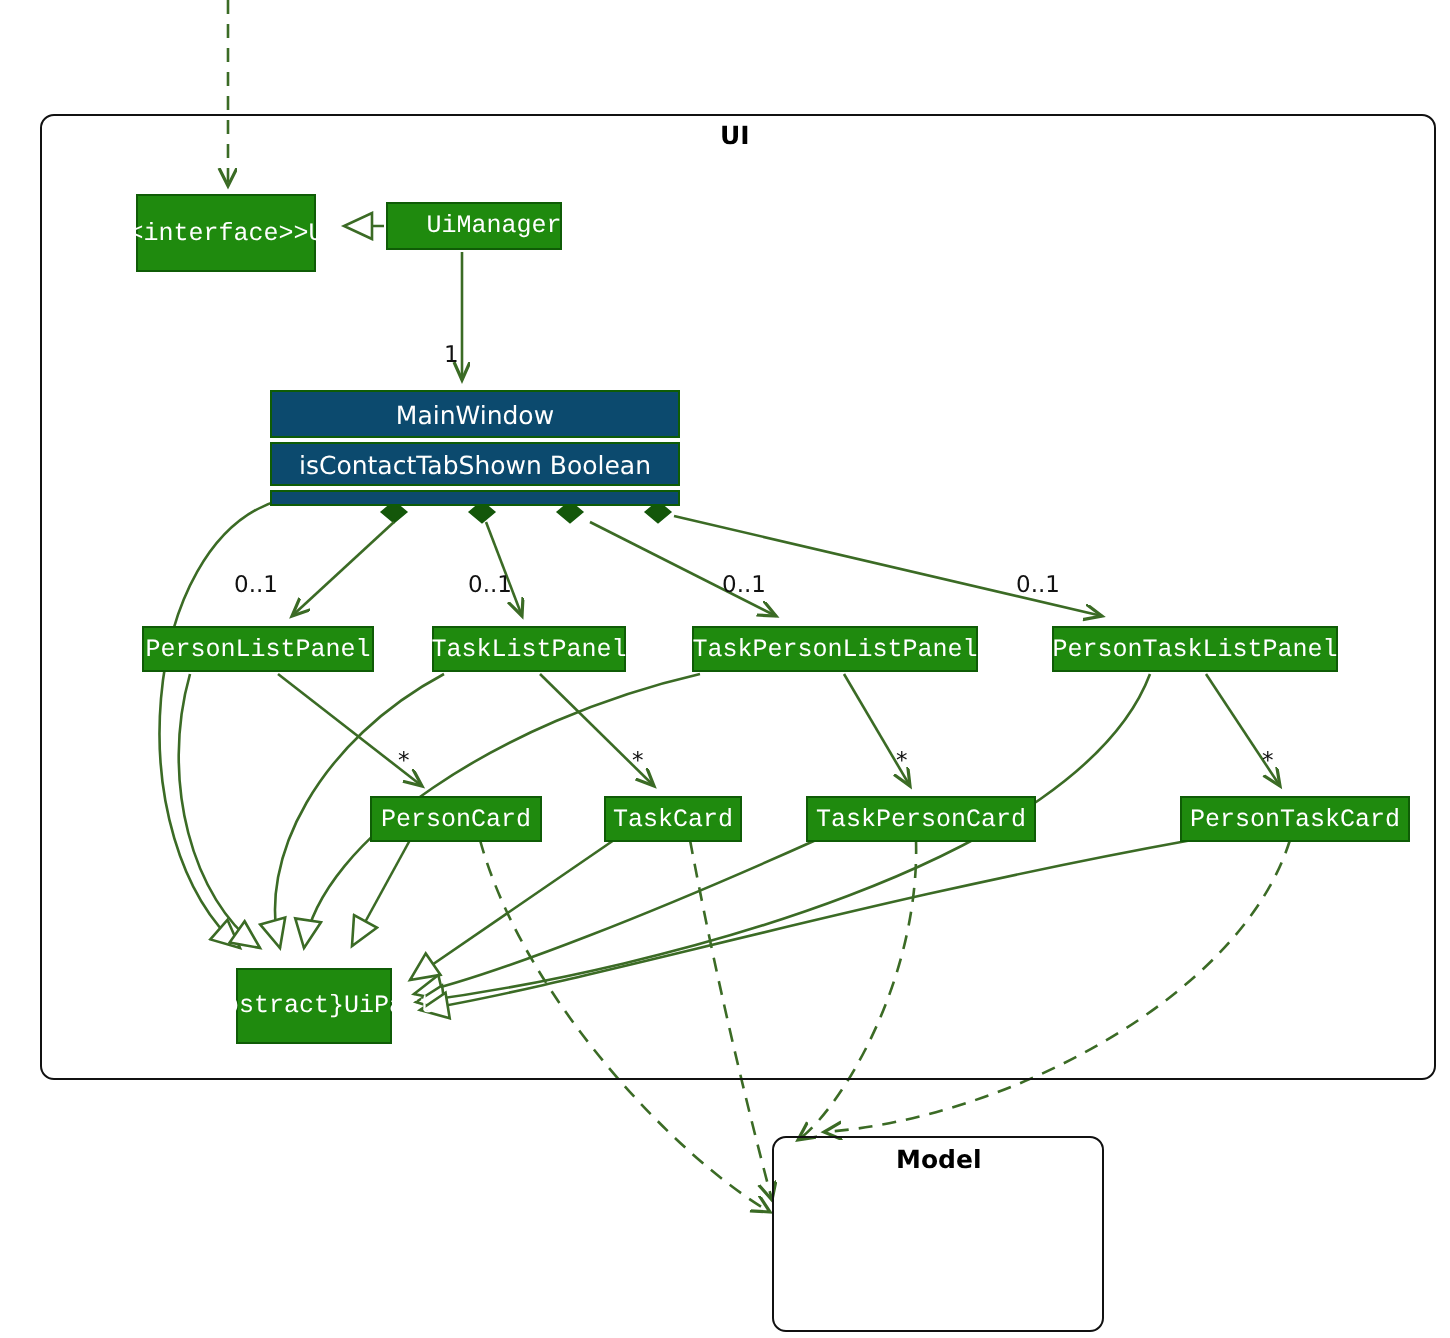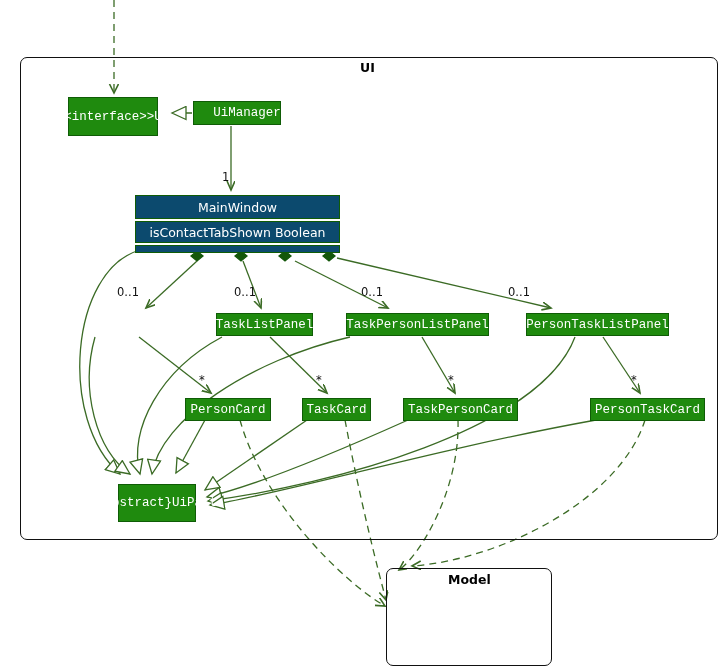--- a/index.html
+++ b/index.html
@@ -102,20 +102,23 @@
   </div>
 
   <div class="compart" style="left:135px;top:195px;width:205px;height:24px;">
     <span>MainWindow</span>
   </div>
   <div class="compart" style="left:135px;top:221px;width:205px;height:22px;">
     <span>isContactTabShown Boolean</span>
   </div>
   <div class="compart" style="left:135px;top:245px;width:205px;height:8px;"></div>
 
+  <div class="node" style="left:71px;top:313px;width:116px;height:23px;">
+    <span>PersonListPanel</span>
+  </div>
   <div class="node" style="left:216px;top:313px;width:97px;height:23px;">
     <span>TaskListPanel</span>
   </div>
   <div class="node" style="left:346px;top:313px;width:143px;height:23px;">
     <span>TaskPersonListPanel</span>
   </div>
   <div class="node" style="left:526px;top:313px;width:143px;height:23px;">
     <span>PersonTaskListPanel</span>
   </div>
 

